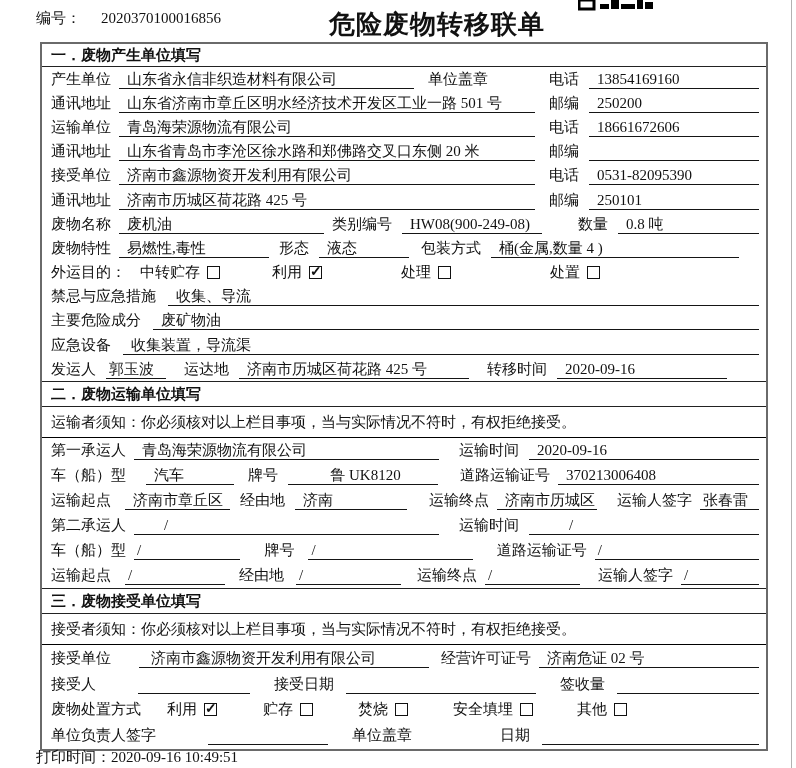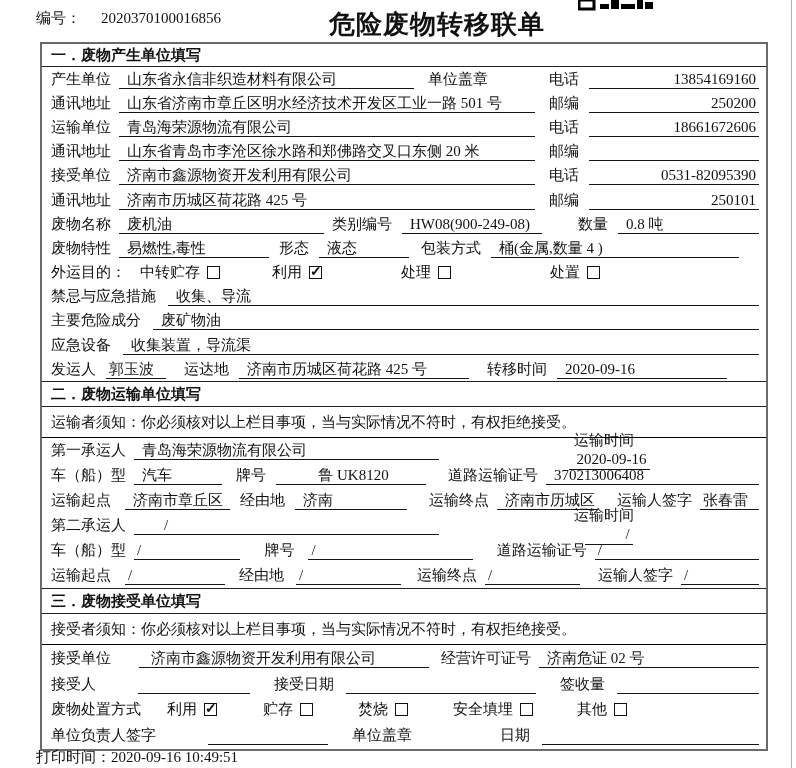--- a/index.html
+++ b/index.html
@@ -31,23 +31,23 @@
     font-size:15px; box-sizing:border-box; }
   .r1 { height:24.2px; }
   .r2 { height:25px; }
   .r3 { height:25.8px; }
   .lbl { white-space:nowrap; }
   .uv { border-bottom:1px solid #151515; white-space:nowrap; overflow:hidden;
     padding:0 3px 1px 8px; box-sizing:border-box; height:19px; line-height:18px; }
   .uv.c { text-align:left; padding-left:3px; }
   .fx { flex:1; }
   .rpair { display:flex; align-items:center; margin-left:auto; width:210px; }
-  .rpair.w300 { width:300px;flex-direction:column; }
+  .rpair.w300 { width:300px; }
   .rpair .lbl { margin-right:10px; }
-  .rpair .uv { flex:1;text-align:right; }
+  .rpair .uv { flex:1; }
 
   
   .cbitem { display:flex; align-items:center; white-space:nowrap; }
   .checkbox { width:13px; height:13px; border:1px solid #111; display:inline-block;
     margin-left:7px; position:relative; box-sizing:border-box; background:#fff; }
   .checkbox.checked::after { content:"✓"; position:absolute; left:0px; top:-4px;
     font-size:14px; font-weight:bold; color:#111; }
 
   
   .print-line { position:absolute; left:36px; top:748px; font-size:15px; white-space:nowrap; }
@@ -201,21 +201,21 @@
       <span class="lbl">第一承运人</span>
       <span class="uv" style="width:305px;margin-left:8px;">青岛海荣源物流有限公司</span>
       <span class="rpair w300">
         <span class="lbl">运输时间</span>
         <span class="uv">2020-09-16</span>
       </span>
     </div>
 
     <div class="row r2">
       <span class="lbl">车（船）型</span>
-      <span class="uv" style="width:88px;margin-left:8px;">汽车</span>
+      <span class="uv" style="width:88px;margin-left:20px;">汽车</span>
       <span class="lbl" style="margin-left:14px;">牌号</span>
       <span class="uv" style="width:150px;margin-left:10px;text-align:center;">鲁 UK8120</span>
       <span class="lbl" style="margin-left:22px;">道路运输证号</span>
       <span class="uv fx" style="margin-left:8px;">370213006408</span>
     </div>
 
     <div class="row r2">
       <span class="lbl">运输起点</span>
       <span class="uv" style="width:105px;margin-left:14px;">济南市章丘区</span>
       <span class="lbl" style="margin-left:10px;">经由地</span>

